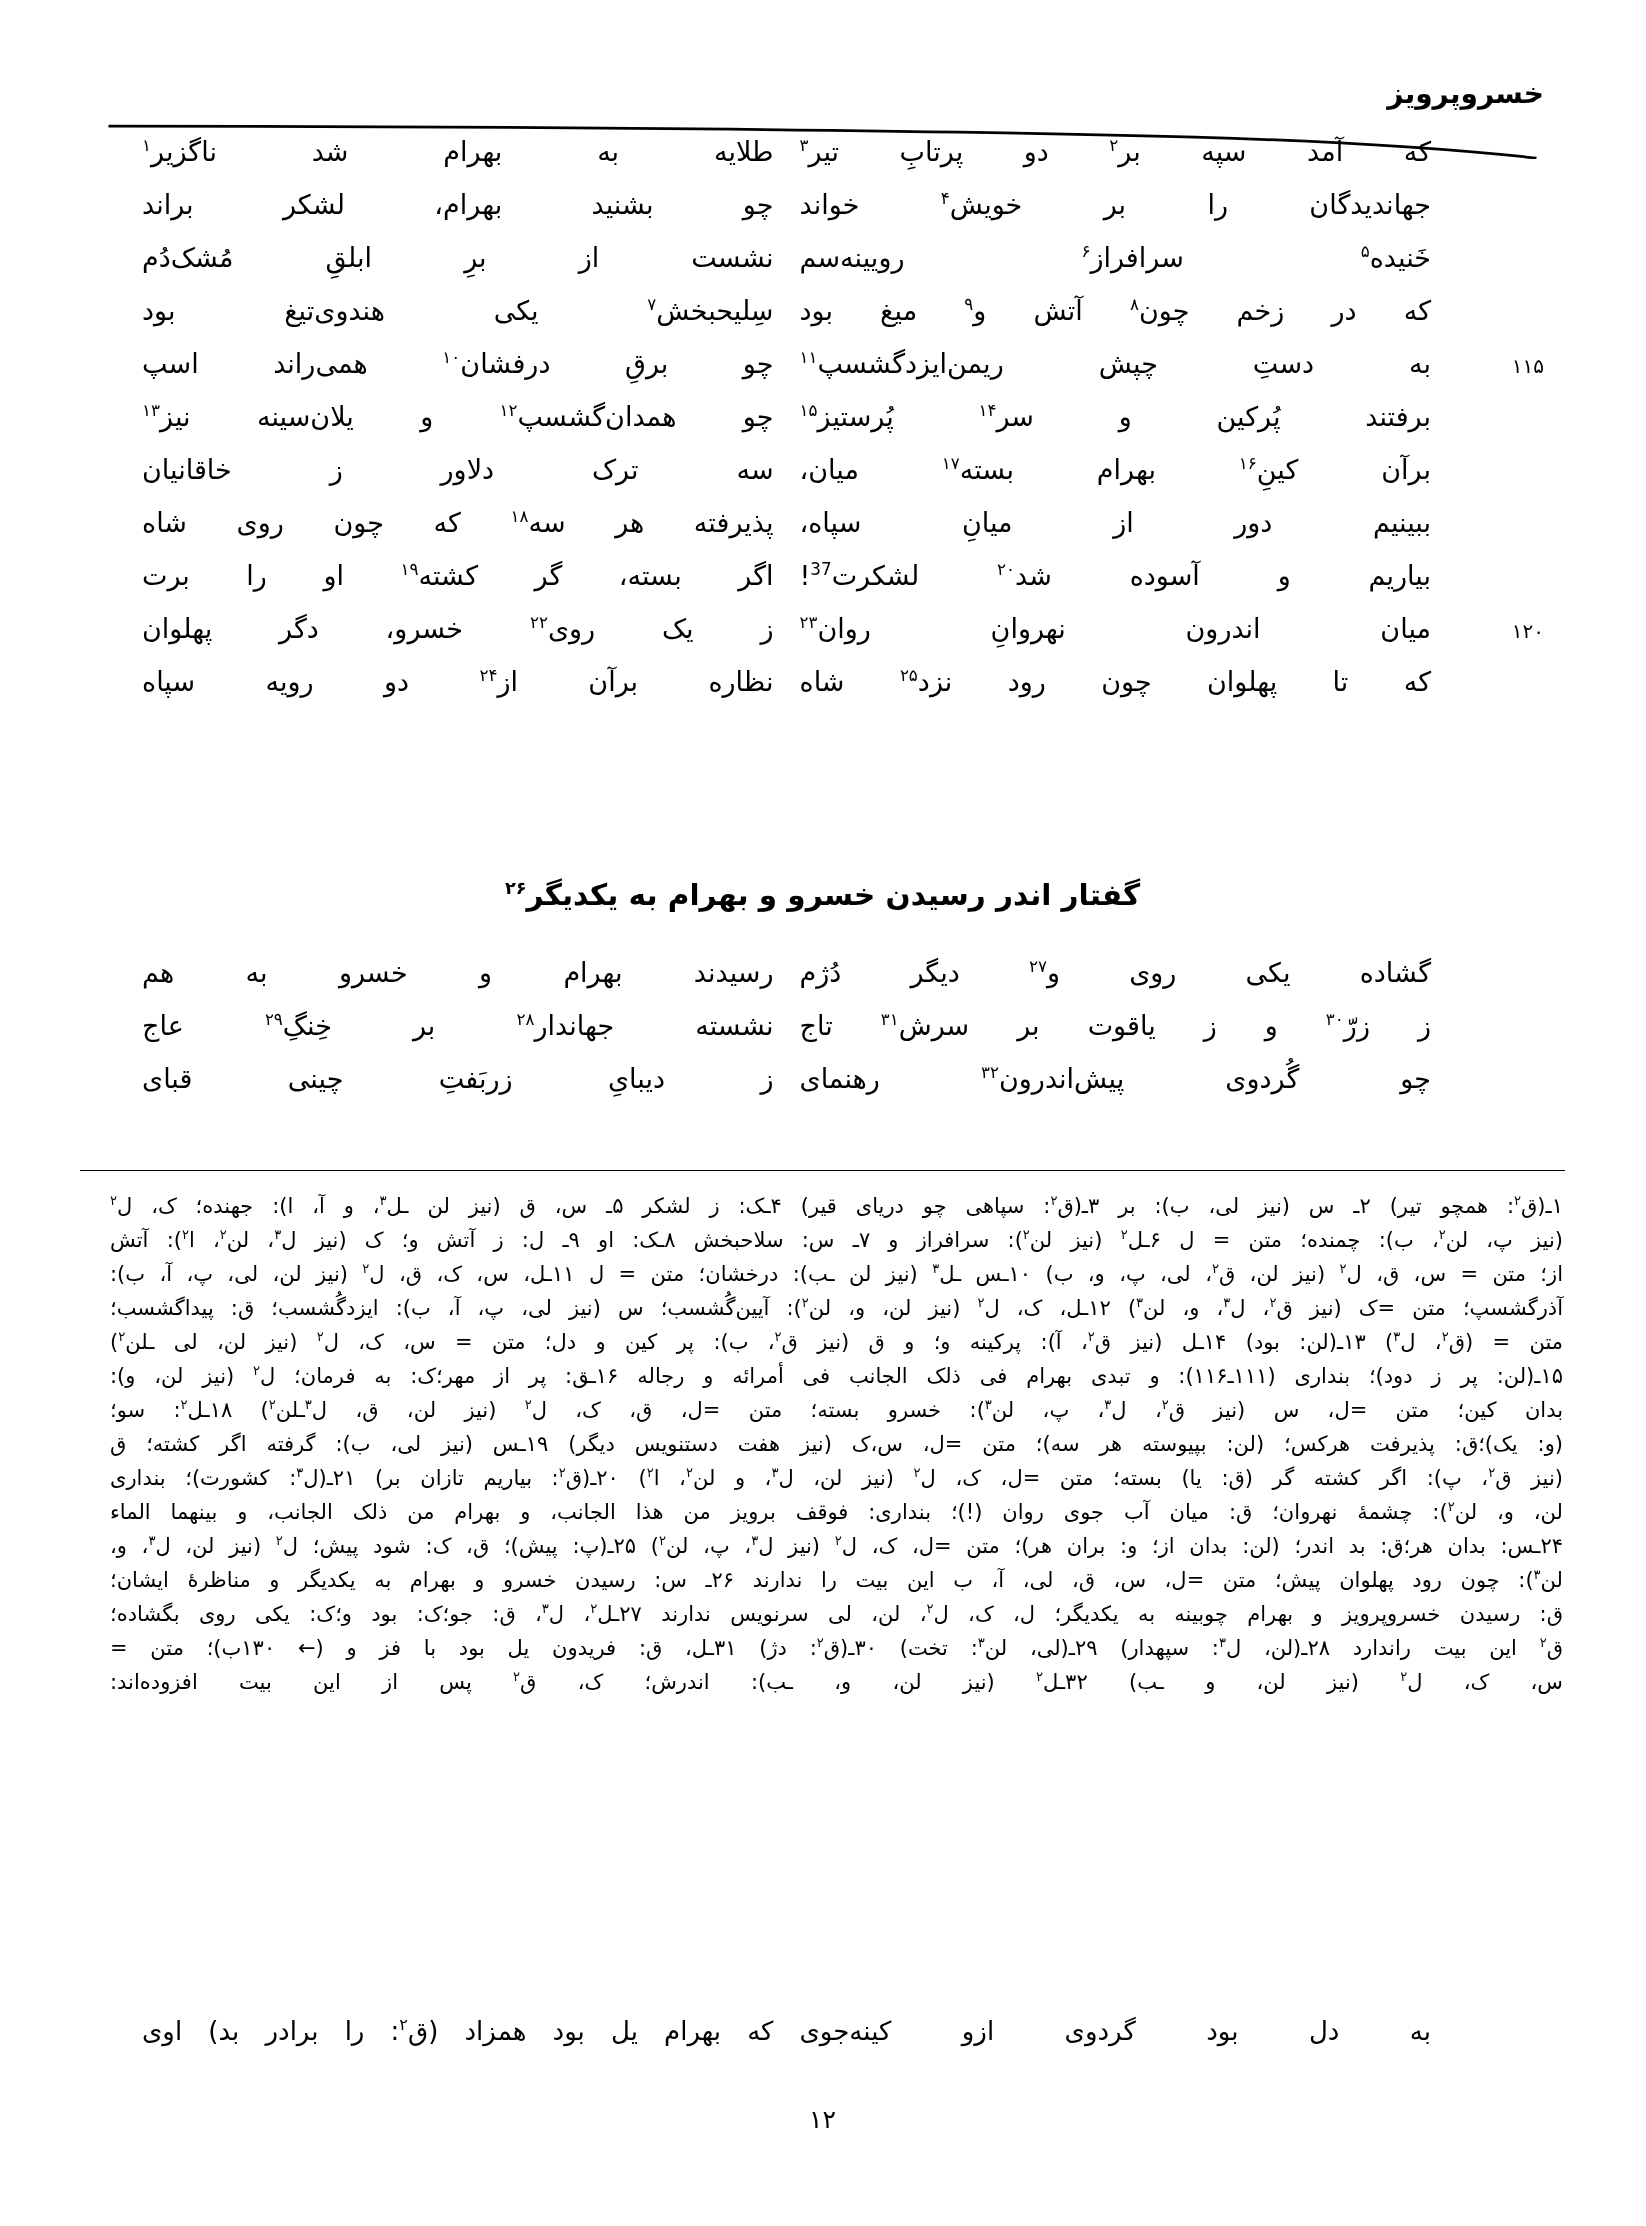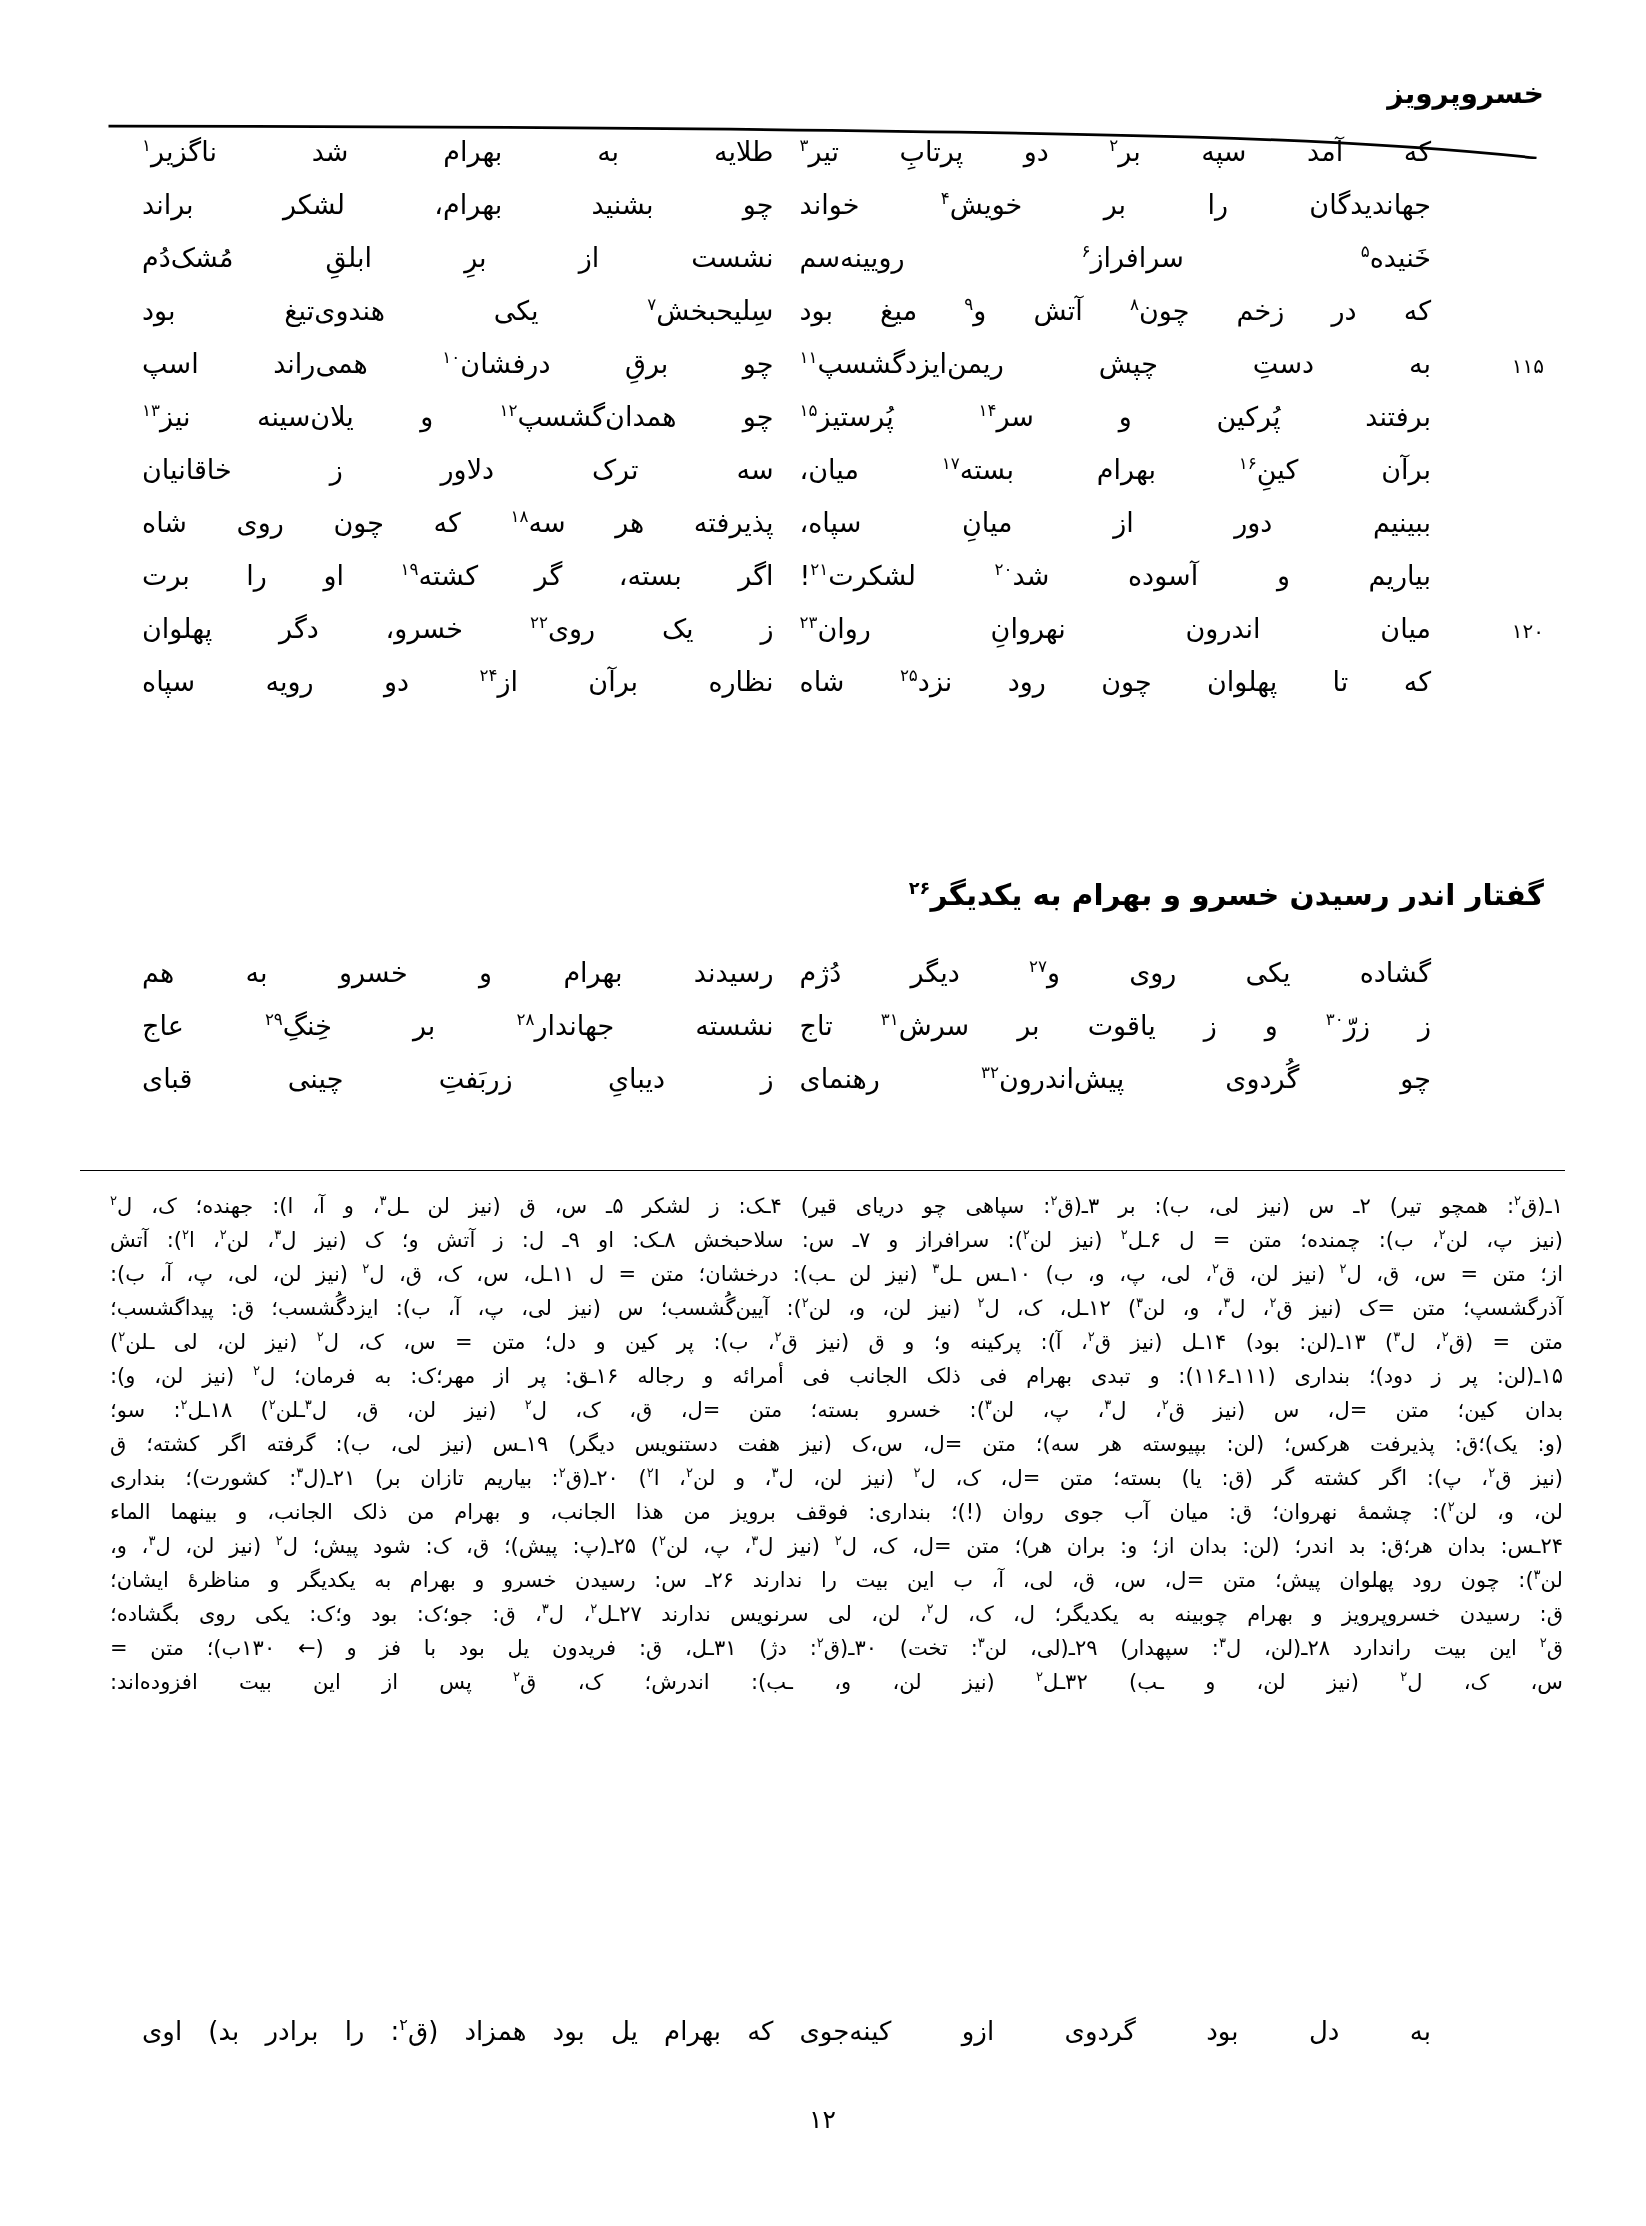--- a/index.html
+++ b/index.html
@@ -84,21 +84,21 @@
   }
   .hemi.first { padding-left: 41px; padding-right: 13px; }
   .hemi.second { padding-left: 13px; padding-right: 41px; }
   .hemi sup, .vnum sup { font-size: 0.62em; vertical-align: super; }
 
   
   .section-heading {
     position: absolute;
     left: 102px;
     right: 102px;
-    text-align: right;
+    text-align: center;
     font-size: 29.5px;
     font-weight: bold;
     line-height: 1.1;
     white-space: nowrap;
   }
   .section-heading sup { font-size: 0.6em; vertical-align: super; font-weight: bold; }
 
   
   .app-rule {
     position: absolute;
@@ -189,21 +189,21 @@
         <div class="hemi second">برآن کینِ‏<sup>۱۶</sup> بهرام بسته‏<sup>۱۷</sup> میان،</div>
         <div class="hemi first">سه ترک دلاور ز خاقانیان</div>
       </div>
       <div class="verse-line">
         <div class="vnum"></div>
         <div class="hemi second">ببینیم دور از میانِ سپاه،</div>
         <div class="hemi first">پذیرفته هر سه‏<sup>۱۸</sup> که چون روی شاه</div>
       </div>
       <div class="verse-line">
         <div class="vnum"></div>
-        <div class="hemi second">بیاریم و آسوده شد‏<sup>۲۰</sup> لشکرت‏<sup>۲۱</sup>!</div>
+        <div class="hemi second">بیاریم و آسوده شد‏<sup>۲۰</sup> لشکرت‏<sup>37</sup>!</div>
         <div class="hemi first">اگر بسته، گر کشته‏<sup>۱۹</sup> او را برت</div>
       </div>
       <div class="verse-line">
         <div class="vnum">۱۲۰</div>
         <div class="hemi second">میان اندرون نهروانِ روان‏<sup>۲۳</sup></div>
         <div class="hemi first">ز یک روی‏<sup>۲۲</sup> خسرو، دگر پهلوان</div>
       </div>
       <div class="verse-line">
         <div class="vnum"></div>
         <div class="hemi second">که تا پهلوان چون رود نزد‏<sup>۲۵</sup> شاه</div>

